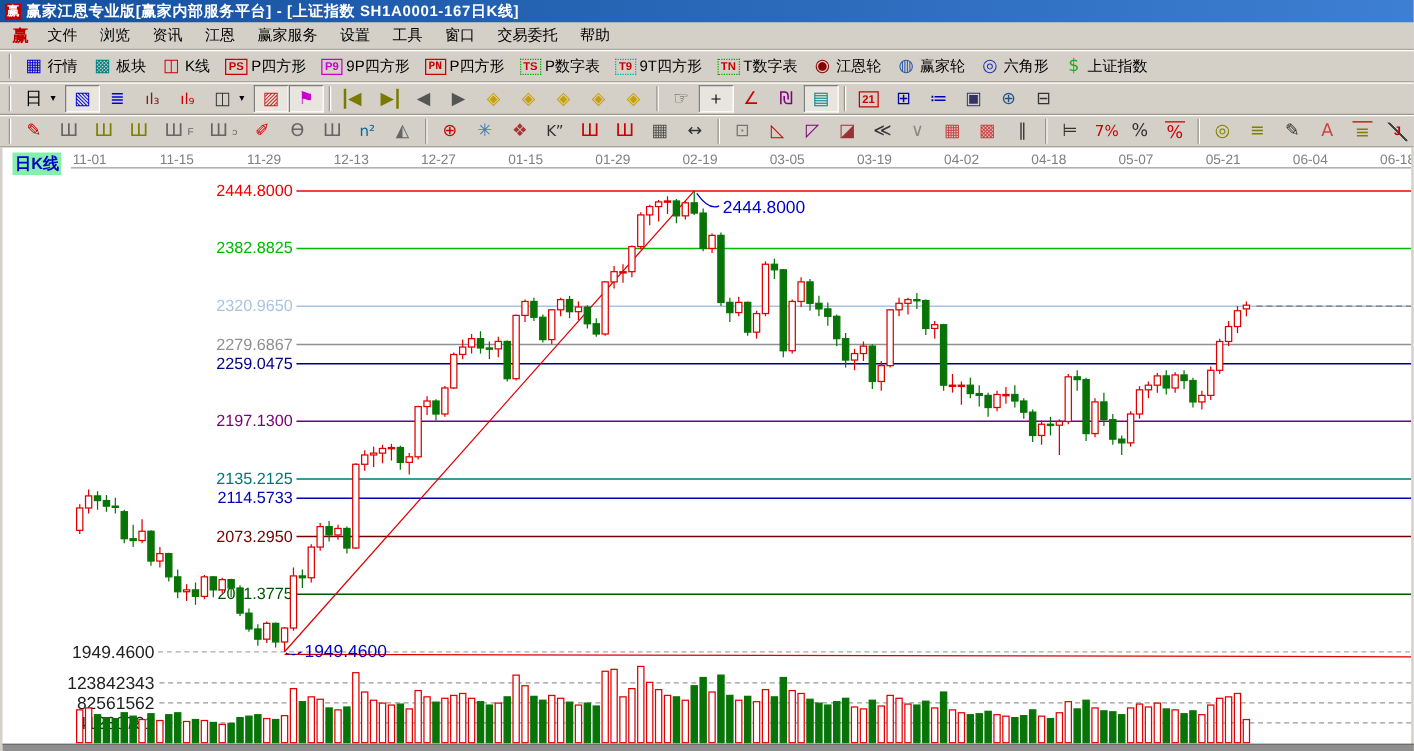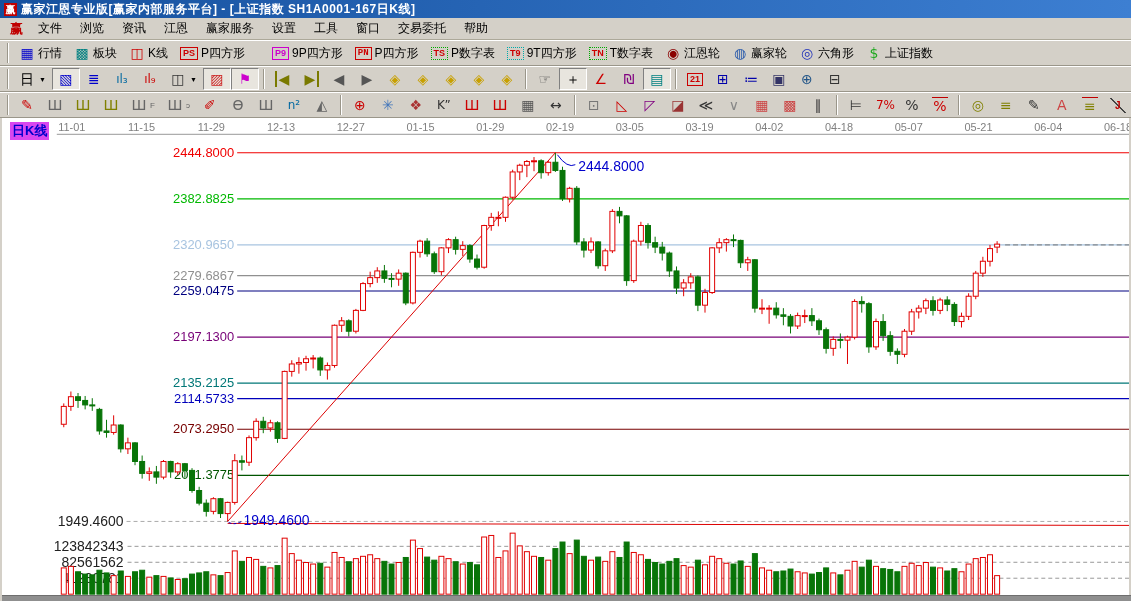--- a/index.html
+++ b/index.html
@@ -25,21 +25,21 @@
   .glyph { font-size:14px; line-height:16px; width:16px; text-align:center; display:inline-block; font-family:"DejaVu Sans",sans-serif; }
   .badge { font-size:9px; font-weight:bold; line-height:11px; padding:0 2px; display:inline-block; }
   .drop { font-size:7px; color:#000; margin-left:1px; }
   .small-glyph { font-size:12px; }
   .diag { background:linear-gradient(45deg,transparent 46%,#444 46%,#444 54%,transparent 54%); font-size:10px; font-weight:bold; color:#c00000; width:16px; height:15px; line-height:15px; display:inline-block; text-align:center; }
   .ovl { border-top:1px solid #c00000; }
 
   
   .chart-area { position:absolute; top:118px; left:0; width:1131px; height:483px; background:#ffffff; border-left:2px solid #d4d0c8; border-right:2px solid #d4d0c8; }
   .chart-area svg { display:block; }
-  .period-label { position:absolute; left:8px; top:4px; color:#0000cc; font-size:13px; font-weight:bold; z-index:3; background:#d946ef; padding:0 2px; }
+  .period-label { position:absolute; left:8px; top:4px; color:#0000cc; font-size:13px; font-weight:bold; z-index:3; background:#86efac; padding:0 2px; }
   .bottom-strip { position:absolute; left:0; top:477px; width:1131px; height:6px; background:#8f8f8f; border-top:1px solid #6e6e6e; }
   text { font-family:"Liberation Sans","DejaVu Sans",sans-serif; }
 </style>
 </head>
 <body>
 
 <div id="app">
   <div class="titlebar">
     <span class="logo">赢</span>
     <span class="ttext">赢家江恩专业版[赢家内部服务平台] - [上证指数  SH1A0001-167日K线]</span>
@@ -72,21 +72,21 @@
       </div>
       <div class="tbtn">
         <span class="glyph" style="color: rgb(204, 0, 0);">◫</span>
         <span>K线</span>
       </div>
       <div class="tbtn">
         <span class="badge" style="border: 1px solid rgb(204, 0, 0); color: rgb(204, 0, 0);">PS</span>
         <span>P四方形</span>
       </div>
       <div class="tbtn">
-        <span class="badge" style="border: 1px solid rgb(204, 0, 204); color: rgb(204, 0, 204); margin-left: 15px;">P9</span>
+        <span class="badge" style="border: 1px solid rgb(204, 0, 204); color: rgb(204, 0, 204);">P9</span>
         <span>9P四方形</span>
       </div>
       <div class="tbtn">
         <span class="badge" style="border: 1px solid rgb(204, 0, 0); color: rgb(204, 0, 0); font-family: Liberation Mono, monospace;">PN</span>
         <span>P四方形</span>
       </div>
       <div class="tbtn">
         <span class="badge" style="border: 1px dotted rgb(0, 170, 0); color: rgb(204, 0, 0);">TS</span>
         <span>P数字表</span>
       </div>
@@ -121,21 +121,21 @@
         <span class="glyph" style="color: rgb(0, 0, 0);">日</span>
         <span class="drop">▼</span>
       </div>
       <div class="tbtn pressed">
         <span class="glyph" style="color: rgb(0, 0, 204);">▧</span>
       </div>
       <div class="tbtn">
         <span class="glyph" style="color: rgb(0, 0, 204);">≣</span>
       </div>
       <div class="tbtn">
-        <span class="glyph small-glyph" style="color: #0369a1;">ıl₃</span>
+        <span class="glyph small-glyph" style="color: #7f1d1d;">ıl₃</span>
       </div>
       <div class="tbtn">
         <span class="glyph small-glyph" style="color: rgb(204, 0, 0);">ıl₉</span>
       </div>
       <div class="tbtn">
         <span class="glyph" style="color: rgb(51, 51, 51);">◫</span>
         <span class="drop">▼</span>
       </div>
       <div class="tbtn pressed">
         <span class="glyph" style="color: rgb(204, 34, 34);">▨</span>

